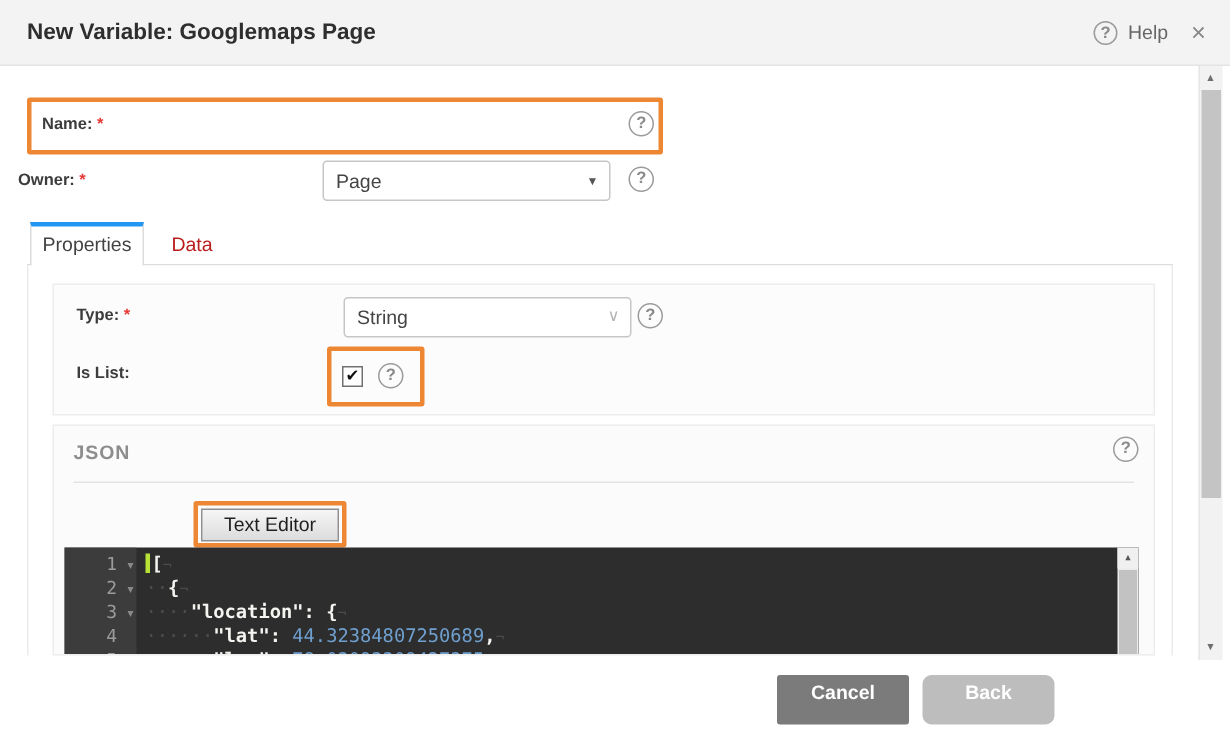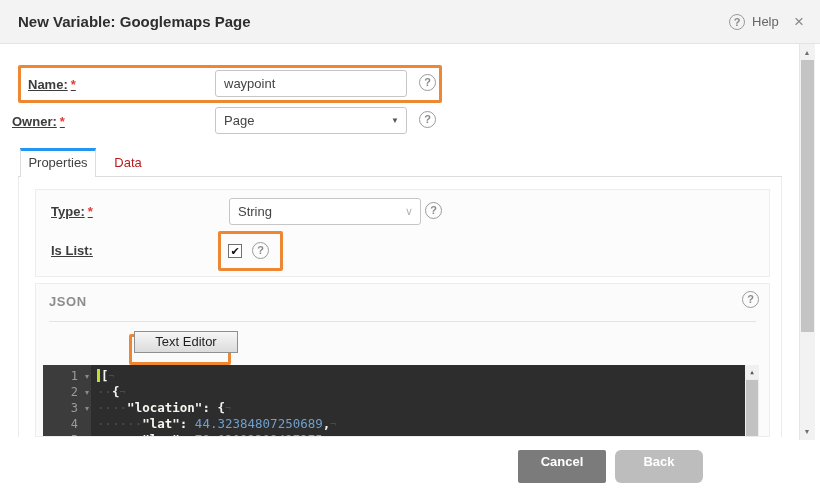--- a/index.html
+++ b/index.html
@@ -22,21 +22,21 @@
              color:#888; width:20px; text-align:center; cursor:default; }
   
   .sb-track { position:absolute; left:799px; top:44px; width:16px; height:396px;
               background:#f2f2f2; border-left:1px solid #e6e6e6; }
   .sb-btn { position:absolute; left:799px; width:16px; height:16px; color:#6e6e6e;
             font-size:7px; text-align:center; line-height:16px; }
   .sb-up { top:45px; } .sb-down { top:424px; }
   .sb-thumb { position:absolute; left:801px; top:60px; width:13px; height:272px;
               background:#c4c4c4; }
   
-  .row-label { position:absolute; font-size:13px; font-weight:bold; color:#3c3c3c;text-decoration:underline; }
+  .row-label { position:absolute; font-size:11px; font-weight:bold; color:#3c3c3c; }
   .req { color:#e53935; font-weight:bold; margin-left:3px; }
   .hlbox { position:absolute; border:3px solid #ed8733; border-radius:2px; }
   .text-input { position:absolute; left:215px; top:70px; width:192px; height:27px;
                 border:1px solid #c6c6c6; border-radius:3px; background:#fff;
                 font-family:"Liberation Sans", sans-serif; font-size:13px; color:#444;
                 padding:0 8px; outline:none; }
   .selectbox { position:absolute; width:192px; height:27px; background:#fff;
                border:1px solid #c6c6c6; border-radius:3px; font-size:13px; color:#444;padding-left:41px; }
   .selectbox .sel-text { position:absolute; left:8px; top:0; line-height:25px; }
   .sel-caret { position:absolute; right:7px; top:0; line-height:25px; }
@@ -59,21 +59,21 @@
   .json-panel  { left:35px; top:283px; width:735px; height:154px; overflow:hidden; background:#fbfbfb; }
   .checkbox { position:absolute; width:14px; height:14px; background:#fff;
               border:1px solid #707070; text-align:center; font-size:11px;
               line-height:12px; color:#111; }
   .json-title { position:absolute; left:13px; top:10px; font-size:13px; font-weight:bold;
                 color:#8d8d8d; letter-spacing:0.6px; }
   .divider { position:absolute; left:13px; right:13px; top:37px; border-top:1px solid #e3e3e3; }
   .mode-btn { position:absolute; height:22px; font-size:13px; text-align:center; line-height:20px; }
   .mode-btn.fe { left:13px; top:55px; width:80px; background:#a3a3a3;
                  border:1px solid #969696; color:#565656; }
-  .mode-btn.te { left:98px; top:47px; width:104px;
+  .mode-btn.te { left:98px; top:55px; width:92px;
                  background:linear-gradient(#f6f6f6,#dcdcdc); border:1px solid #8f8f8f; color:#1f1f1f; }
   
   .editor { position:absolute; left:7px; top:81px; width:716px; height:73px;
             overflow:hidden; background:#2d2d2d;
             font-family:"DejaVu Sans Mono", monospace; font-size:12.5px; }
   .gutter { position:absolute; left:0; top:0; width:48px; height:100%;
             background:#3c3c3c; padding-top:3px; }
   .gutter-line { height:16px; line-height:16px; color:#9b9b9b; font-size:12px;
                  text-align:right; padding-right:2px; }
   .gutter-line .fold { display:inline-block; width:11px; color:#8a8a8a; font-size:8px;
@@ -107,21 +107,20 @@
     <div class="hdr-title">New Variable: Googlemaps Page</div>
     <span class="qicon">?</span>
     <span class="hdr-help">Help</span>
     <span class="close-x">×</span>
   </div>
 
   <div class="hlbox" style="left:18px; top:65px; width:424px; height:38px;"></div>
   <div class="row-label" style="left:28px; top:77px;">
     <span>Name:</span><span class="req">*</span>
   </div>
-  <input class="text-input" type="text" value="waypoint" style="">
   <span class="qicon q-abs" style="left:419px; top:74px;">?</span>
 
   <div class="row-label" style="left:12px; top:114px;">
     <span>Owner:</span><span class="req">*</span>
   </div>
   <div class="selectbox" style="left:215px; top:107px;">
     <span class="sel-text">Page</span>
     <span class="sel-caret caret-solid">▼</span>
   </div>
   <span class="qicon q-abs" style="left:419px; top:111px;">?</span>

